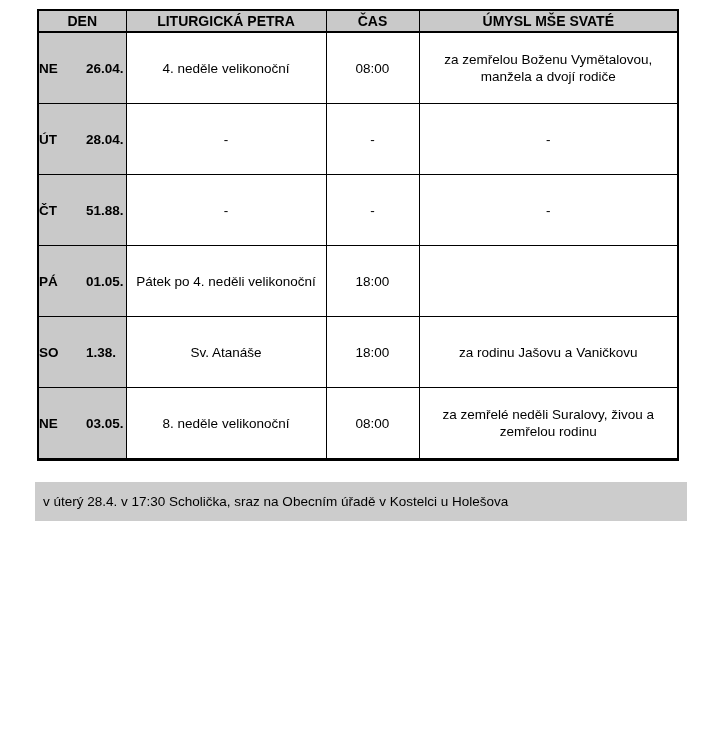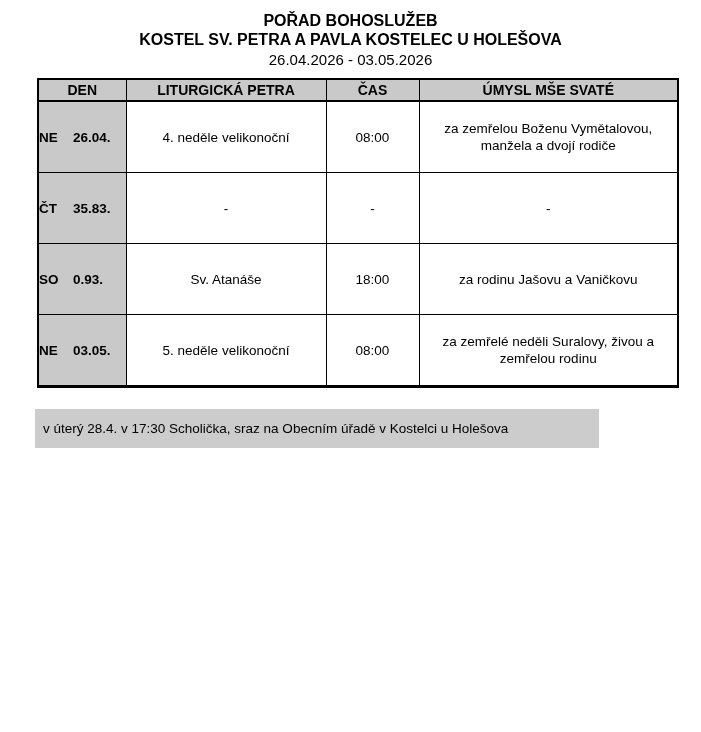--- a/index.html
+++ b/index.html
@@ -69,45 +69,40 @@
     background: #c9c9c9;
     font-weight: bold;
     font-size: 14px;
   }
   .day-wrap {
     display: flex;
     align-items: center;
     text-align: left;
   }
   .day-abbr { display: inline-block; min-width: 25px; }
-  .day-date { display: inline-block; margin-left: 9px; }
+  .day-date { display: inline-block; margin-left: 22px; }
   td.lit-cell, td.int-cell { padding: 2px 4px; }
   .footer-note {
     margin: 21px 0 0 35px;
-    width: 564px;
+    width: 652px;
     height: 39px;
     background: #cccccc;
     display: flex;
     align-items: center;
     box-sizing: border-box;
     padding-left: 8px;
     font-size: 13.5px;
     text-align: right;
   }
 </style>
 </head>
 <body>
 
 <div class="page">
 
-  <div class="doc-header">
-    <div class="doc-title">POŘAD BOHOSLUŽEB</div>
-    <div class="doc-church">KOSTEL SV. PETRA A PAVLA KOSTELEC U HOLEŠOVA</div>
-    <div class="doc-daterange">26.04.2026 - 03.05.2026</div>
-  </div>
 
   <table class="schedule">
     <colgroup>
       <col class="col-day">
         <col class="col-lit">
         <col class="col-time">
         <col class="col-int">
     </colgroup>
     <thead>
       <tr>
@@ -125,47 +120,69 @@
             <span class="day-date">26.04.</span>
           </div>
         </td>
         <td class="lit-cell">4. neděle velikonoční</td>
         <td class="time-cell">08:00</td>
         <td class="int-cell">za zemřelou Boženu Vymětalovou, manžela a dvojí rodiče</td>
       </tr>
       <tr>
         <td class="day-cell">
           <div class="day-wrap">
-            <span class="day-abbr">ČT</span>
-            <span class="day-date">35.83.</span>
+            <span class="day-abbr">ÚT</span>
+            <span class="day-date">28.04.</span>
           </div>
         </td>
         <td class="lit-cell">-</td>
         <td class="time-cell">-</td>
         <td class="int-cell">-</td>
       </tr>
       <tr>
         <td class="day-cell">
           <div class="day-wrap">
+            <span class="day-abbr">ČT</span>
+            <span class="day-date">51.88.</span>
+          </div>
+        </td>
+        <td class="lit-cell">-</td>
+        <td class="time-cell">-</td>
+        <td class="int-cell">-</td>
+      </tr>
+      <tr>
+        <td class="day-cell">
+          <div class="day-wrap">
+            <span class="day-abbr">PÁ</span>
+            <span class="day-date">01.05.</span>
+          </div>
+        </td>
+        <td class="lit-cell">Pátek po 4. neděli velikonoční</td>
+        <td class="time-cell">18:00</td>
+        <td class="int-cell"></td>
+      </tr>
+      <tr>
+        <td class="day-cell">
+          <div class="day-wrap">
             <span class="day-abbr">SO</span>
-            <span class="day-date">0.93.</span>
+            <span class="day-date">1.38.</span>
           </div>
         </td>
         <td class="lit-cell">Sv. Atanáše</td>
         <td class="time-cell">18:00</td>
         <td class="int-cell">za rodinu Jašovu a Vaničkovu</td>
       </tr>
       <tr>
         <td class="day-cell">
           <div class="day-wrap">
             <span class="day-abbr">NE</span>
             <span class="day-date">03.05.</span>
           </div>
         </td>
-        <td class="lit-cell">5. neděle velikonoční</td>
+        <td class="lit-cell">8. neděle velikonoční</td>
         <td class="time-cell">08:00</td>
         <td class="int-cell">za zemřelé neděli Suralovy, živou a zemřelou rodinu</td>
       </tr>
     </tbody>
   </table>
 
   <div class="footer-note">
     <span>v úterý 28.4. v 17:30 Scholička, sraz na Obecním úřadě v Kostelci u Holešova</span>
   </div>
 

